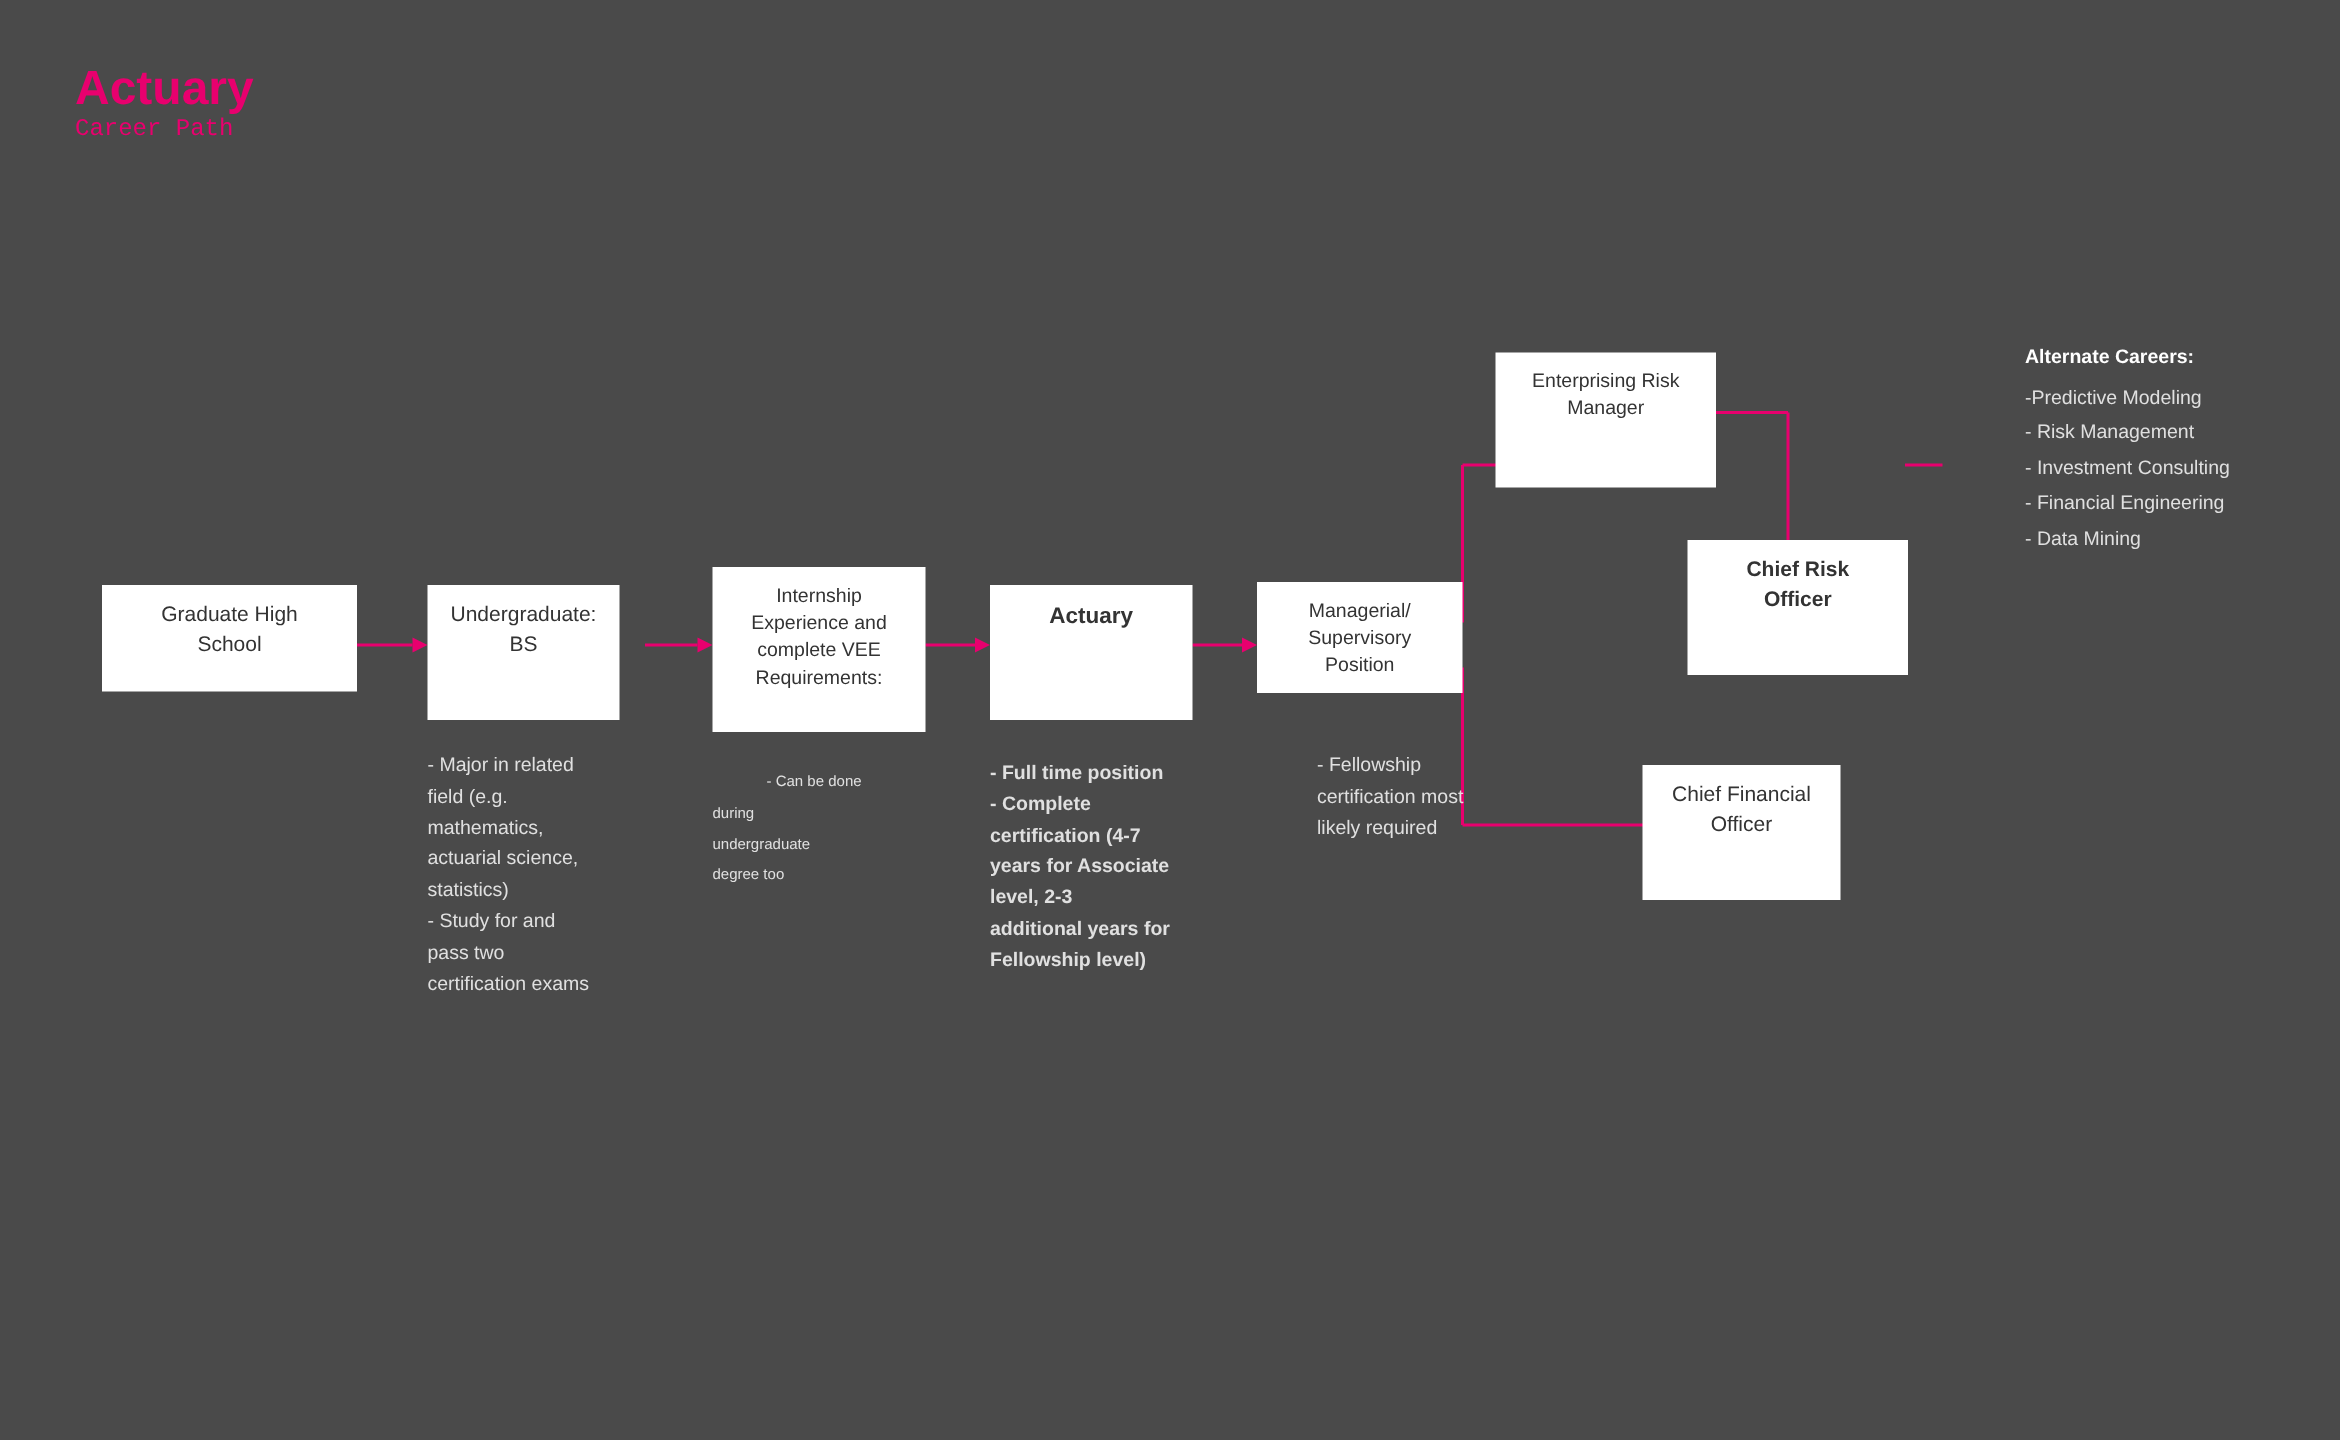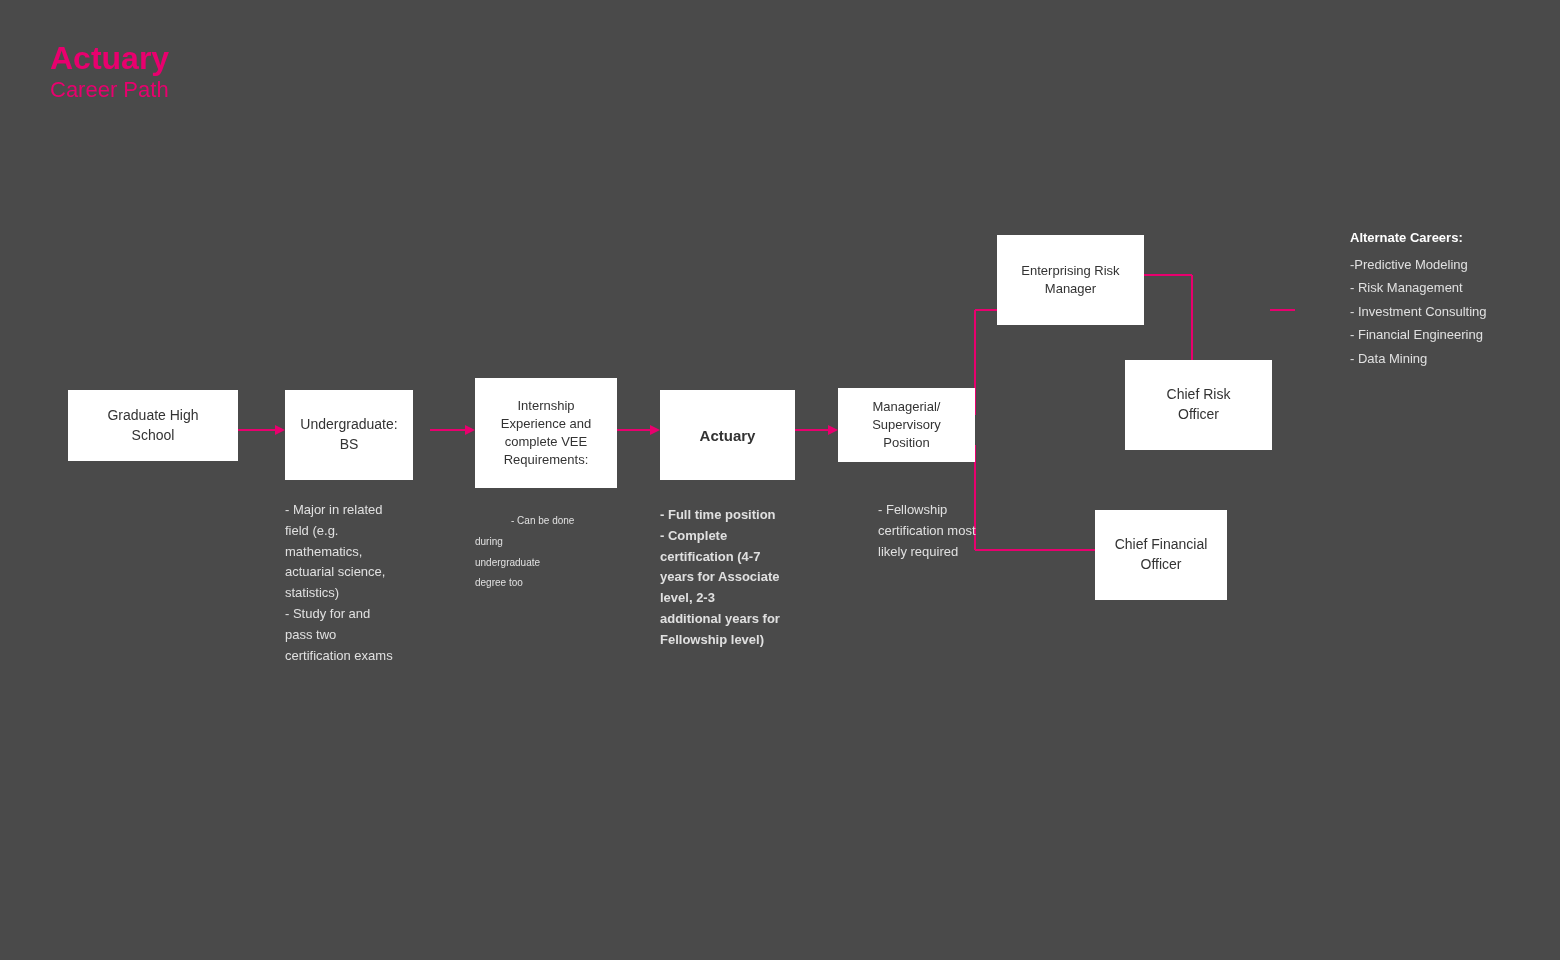--- a/index.html
+++ b/index.html
@@ -19,31 +19,31 @@
       left: 50px;
     }
 
     .header-title {
       font-size: 32px;
       font-weight: bold;
       color: #e8006e;
     }
 
     .header-subtitle {
-      font-size: 22px;
+      font-size: 16px;
       color: #e8006e;
+      font-family: Liberation Mono, monospace;
     }
 
     
     .node {
       position: absolute;
       background: white;
       border: none;
       display: flex;
-      align-items: center;
       justify-content: center;
       text-align: center;
       font-size: 14px;
       color: #333;
       line-height: 1.4;
       padding: 10px;
     }
 
     .node-bold {
       font-weight: bold;
@@ -137,21 +137,21 @@
   <span>Actuary</span>
 </div>
 
 <div class="node" style="left:838px; top:388px; width:137px; height:74px;">
   <span style="white-space:pre-line; font-size:13px;">Managerial/
 Supervisory
 Position</span>
 </div>
 
 <div class="node" style="left:1125px; top:360px; width:147px; height:90px;">
-  <span style="white-space:pre-line;">Chief Risk
+  <span style="white-space:pre-line;font-weight:bold;">Chief Risk
 Officer</span>
 </div>
 
 <div class="node" style="left:1095px; top:510px; width:132px; height:90px;">
   <span style="white-space:pre-line;">Chief Financial
 Officer</span>
 </div>
 
 <div class="node" style="left:997px; top:235px; width:147px; height:90px;">
   <span style="white-space:pre-line; font-size:13px;">Enterprising Risk

